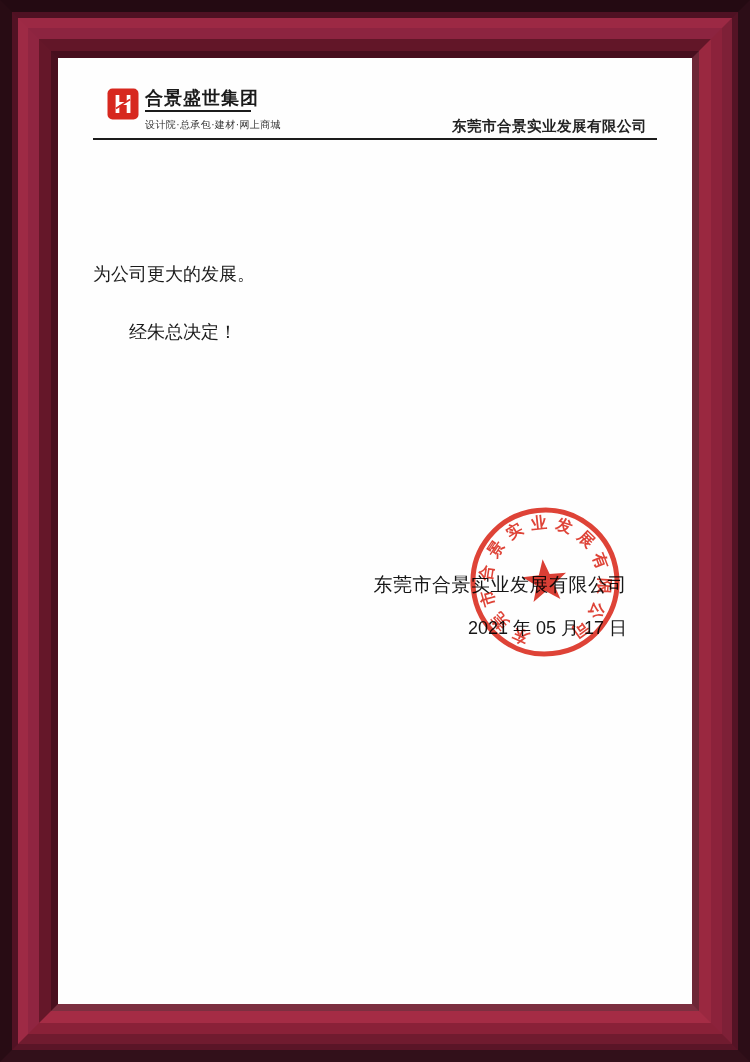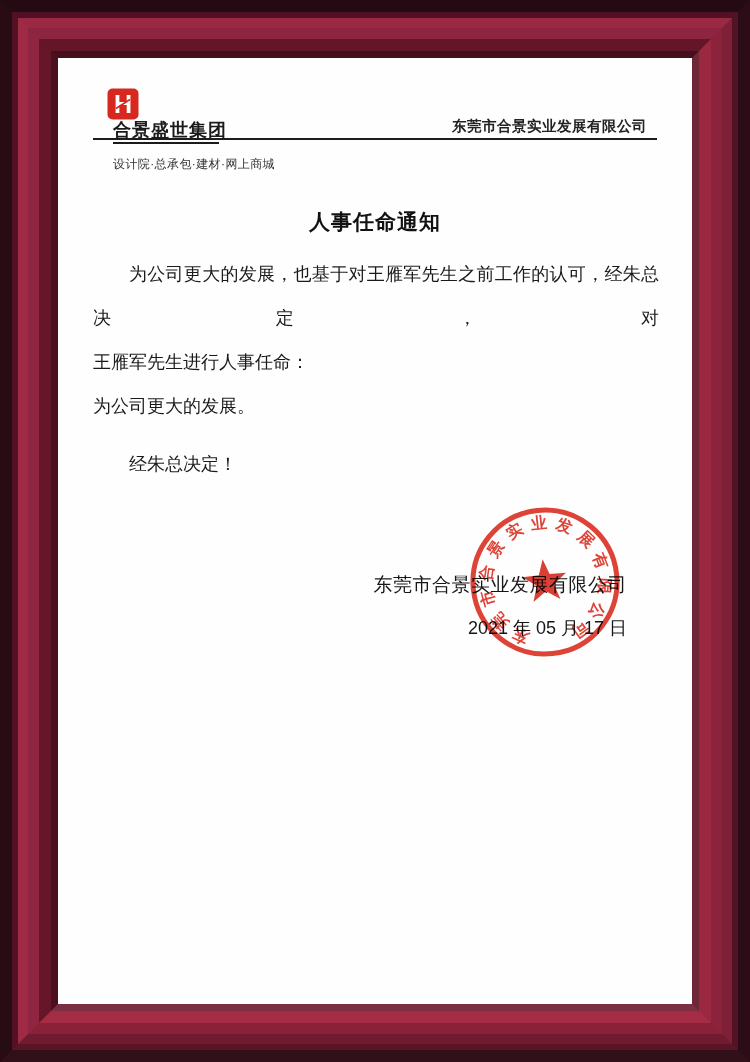--- a/index.html
+++ b/index.html
@@ -18,26 +18,26 @@
       border-color:#9c2944 #7e2037 #701b2f #9e2a45;}
   .f4{width:100%;height:100%;box-sizing:border-box;border-style:solid;border-width:11px;
       border-color:#8d2440 #8c223b #8a2138 #902541;}
   .f5{width:100%;height:100%;box-sizing:border-box;border-style:solid;border-width:12px;
       border-color:#621628 #9a2840 #a52c45 #651729;}
   .f6{width:100%;height:100%;box-sizing:border-box;border-style:solid;border-width:7px;
       border-color:#470f1e #6d2737 #7c2f40 #4a101f;}
   
   .page{position:relative;width:100%;height:100%;background:#fefefe;color:#1a1a1a;}
   
-  .logo{position:absolute;left:49px;top:30px;display:flex;align-items:flex-start;flex-direction:column;}
+  .logo{position:absolute;left:49px;top:30px;display:flex;align-items:flex-start;}
   .logo-icon{width:32px;height:32px;display:block;}
   .logo-text{margin-left:6px;}
   .logo-name{font-size:18px;font-weight:700;color:#1b1b1b;letter-spacing:1px;line-height:21px;}
   .logo-rule{width:106px;height:2px;background:#1b1b1b;margin-top:1px;}
-  .logo-tagline{font-size:12px;color:#333;margin-top:12px;letter-spacing:0.4px;white-space:nowrap;}
+  .logo-tagline{font-size:10px;color:#333;margin-top:6px;letter-spacing:0.4px;white-space:nowrap;}
   .company-name{position:absolute;top:59px;right:45px;font-size:14.5px;font-weight:600;color:#222;letter-spacing:0.5px;}
   .divider{position:absolute;left:35px;top:80px;width:564px;height:2px;background:#1c1c1c;}
   
   .title{position:absolute;left:0;top:150px;width:100%;margin:0;text-align:center;
          font-size:21px;font-weight:700;color:#111;letter-spacing:1px;}
   
   .body{position:absolute;left:35px;top:194px;width:566px;font-size:18px;color:#1a1a1a;}
   .para{margin:0;}
   .line{line-height:44px;white-space:normal;}
   .line.fill{text-align:justify;text-align-last:justify;text-justify:inter-ideograph;}
@@ -72,27 +72,22 @@
           <div class="logo-text">
             <div class="logo-name">合景盛世集团</div>
             <div class="logo-rule"></div>
             <div class="logo-tagline">设计院·总承包·建材·网上商城</div>
           </div>
         </div>
 
         <div class="company-name">东莞市合景实业发展有限公司</div>
         <div class="divider"></div>
 
-        <h1 class="title">人事任命通知</h1>
 
         <div class="body" id="doc-body">
-                  <div class="para">
-                    <div class="line fill indent">为公司更大的发展，也基于对王雁军先生之前工作的认可，经朱总决定，对</div>
-                    <div class="line">王雁军先生进行人事任命：</div>
-                  </div>
                   <div class="para">
                     <div class="line">为公司更大的发展。</div>
                   </div>
                   <div class="para" style="margin-top: 14px;">
                     <div class="line indent">经朱总决定！</div>
                   </div>
                 </div>
 
         <div class="sig">东莞市合景实业发展有限公司</div>
         <div class="date">2021 年 05 月 17 日</div>

